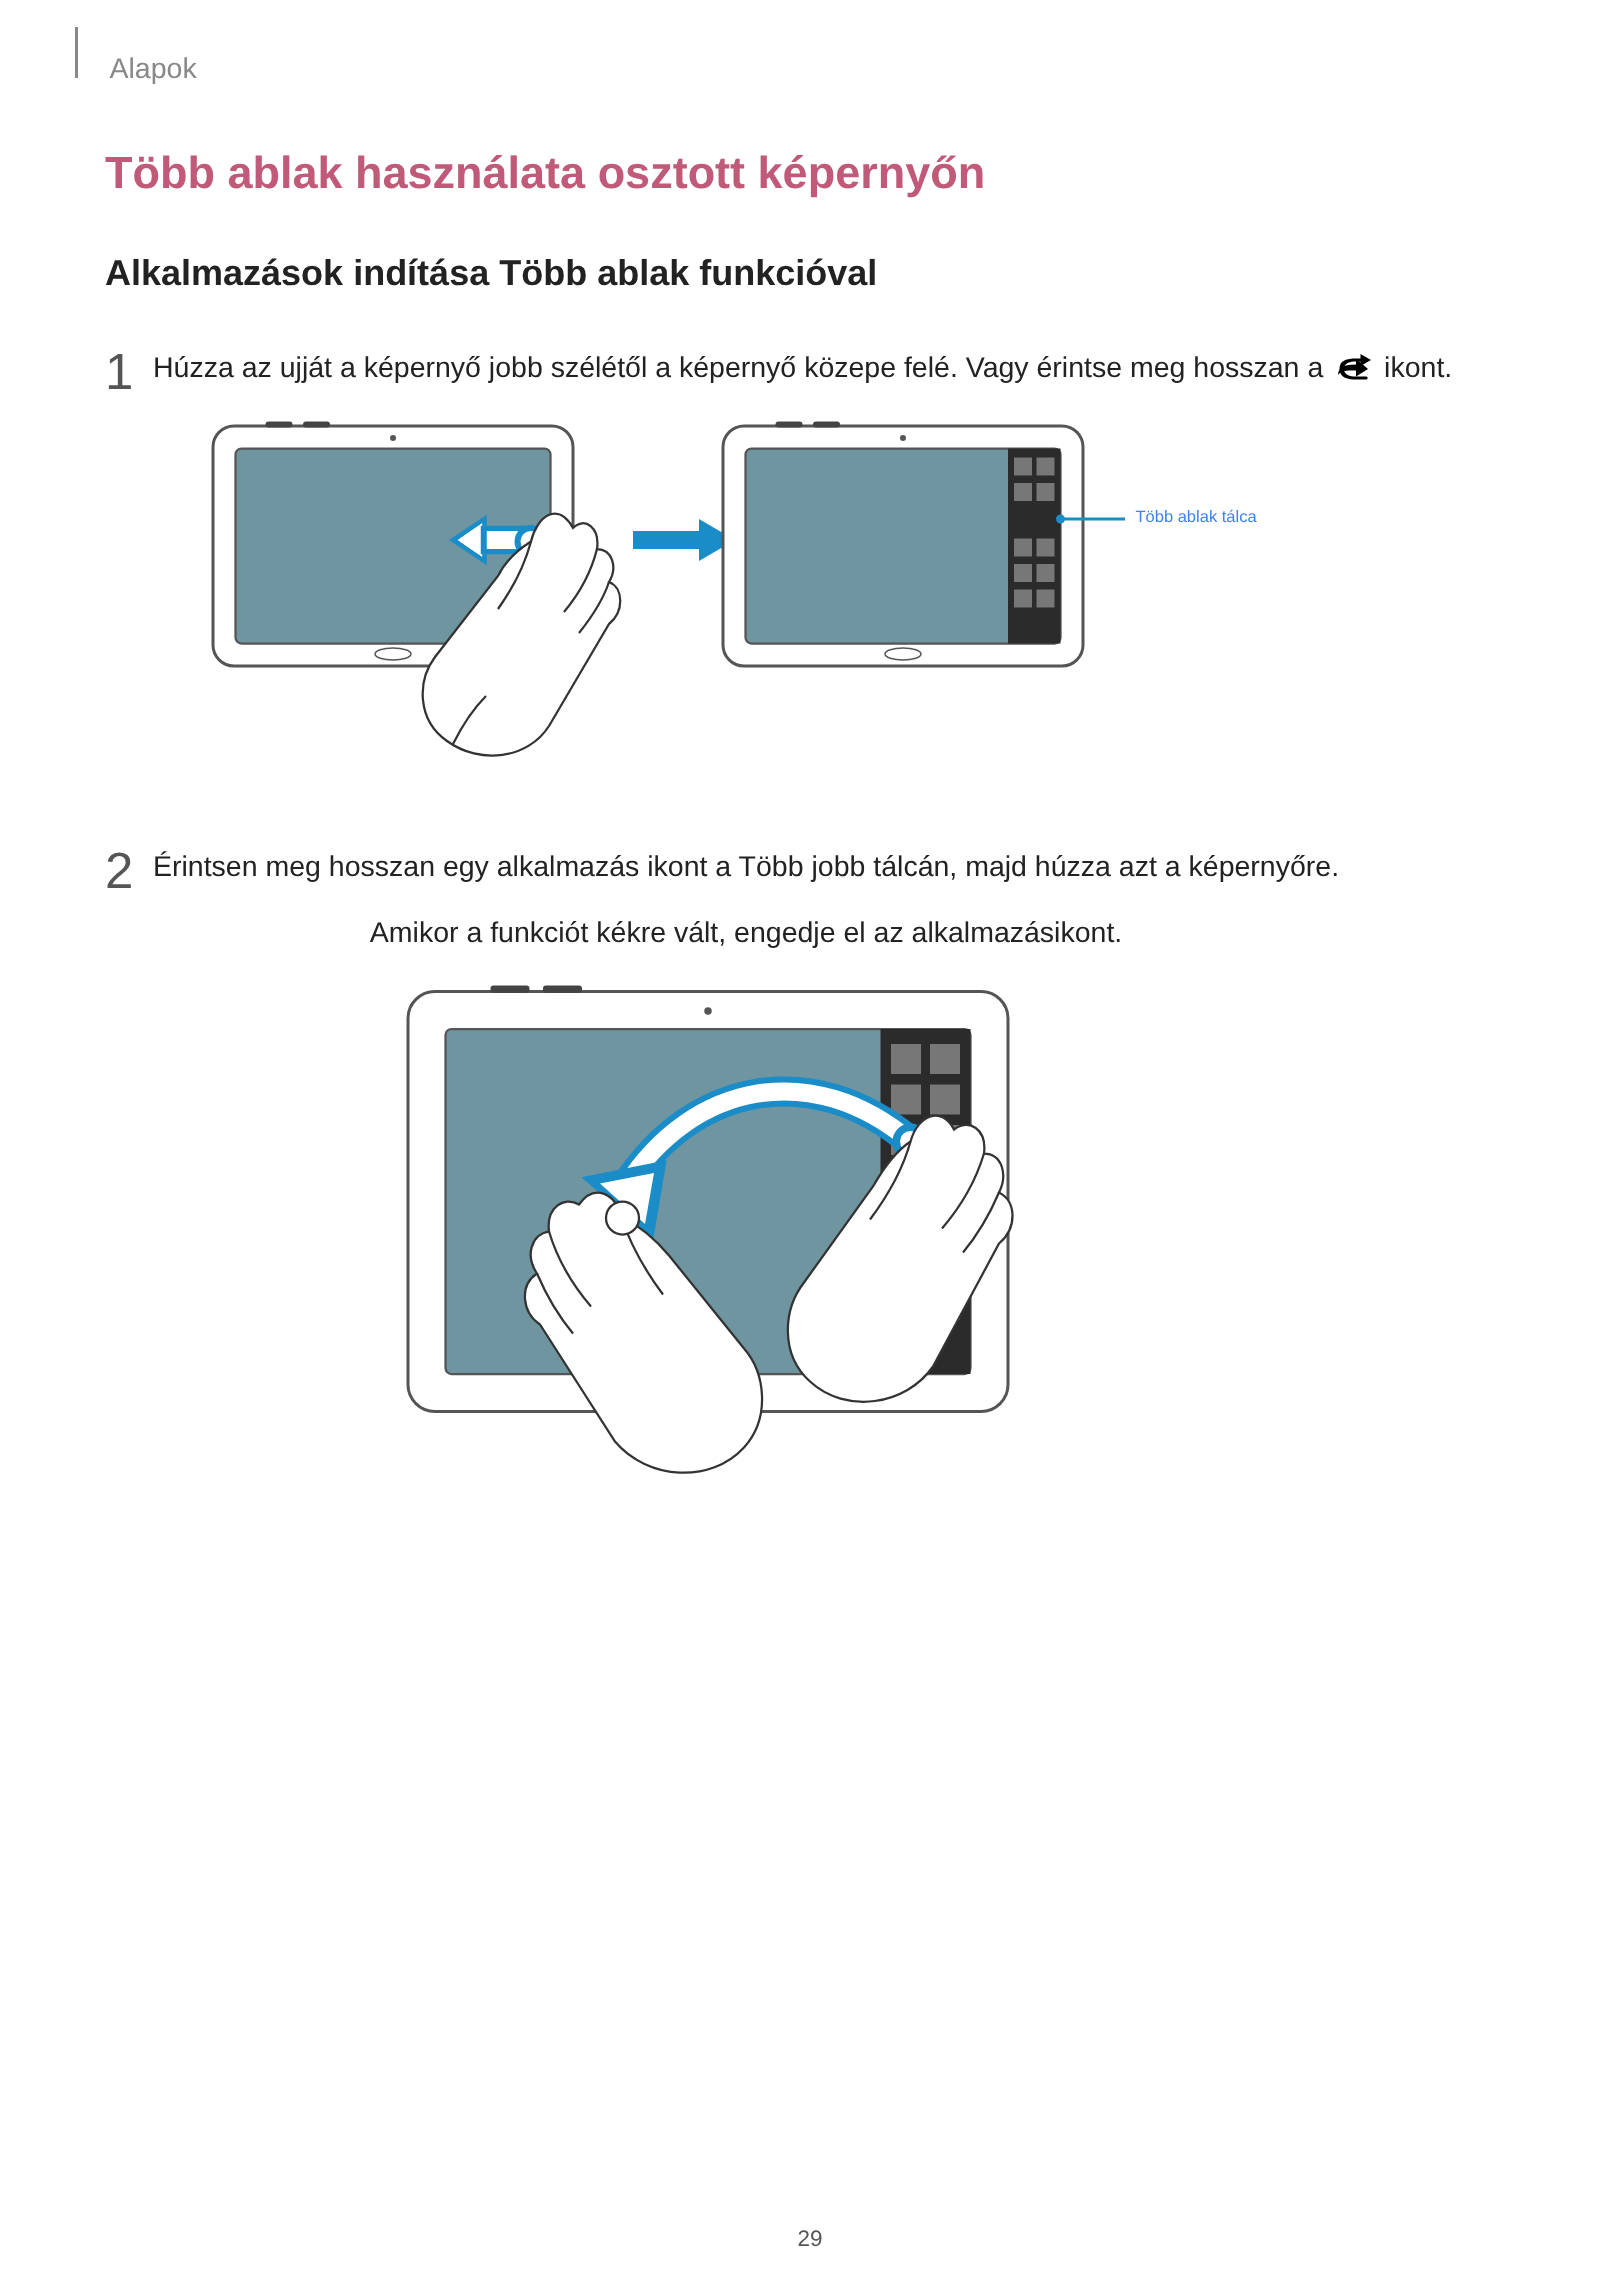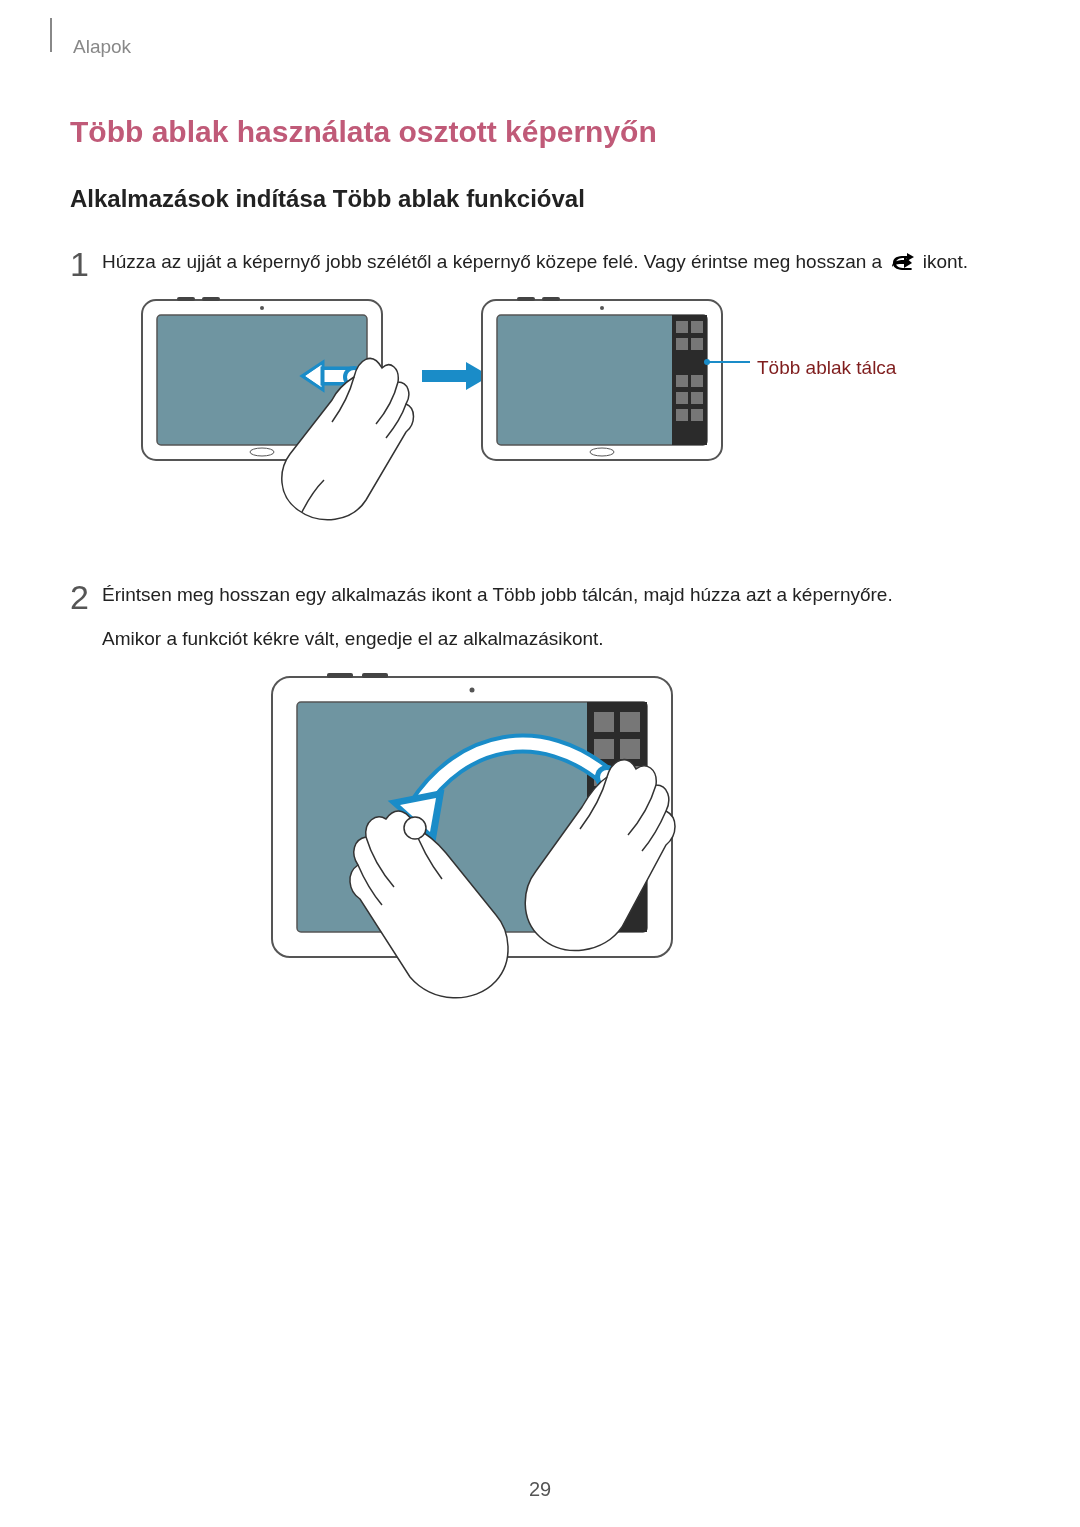--- a/index.html
+++ b/index.html
@@ -7,21 +7,21 @@
     padding: 0;
     font-family: Arial, Helvetica, sans-serif;
     color: #222;
     background: #fff;
     width: 1080px;
     height: 1527px;
     position: relative;
     box-sizing: border-box;
   }
   .page {
-    padding: 40px 70px 0 70px;
+    padding: 24px 70px 0 70px;
     position: relative;
     height: 100%;
     box-sizing: border-box;
   }
   .header-mark {
     position: absolute;
     top: 18px;
     left: 50px;
     height: 34px;
     border-left: 2px solid #888;
@@ -63,40 +63,41 @@
     flex-shrink: 0;
     font-weight: normal;
   }
   .step-body {
     font-size: 19px;
     color: #222;
     line-height: 1.55;
   }
   .step-body p {
     margin: 0 0 14px 0;
+    text-align: center;
   }
   .inline-icon {
     display: inline-block;
     vertical-align: middle;
     margin: 0 2px;
   }
   .figure {
     margin-top: 12px;
   }
   .callout-text {
-    font-size: 19px;
-    color: #7f1d1d;
+    font-size: 11px;
+    color: #3b82f6;
   }
   .page-number {
     position: absolute;
     bottom: 26px;
     left: 0;
     right: 0;
     text-align: center;
-    font-size: 20px;
+    font-size: 15px;
     color: #555;
   }
   svg { display: block; }
 </style>
 </head>
 <body>
 
 <div class="page">
   <div class="header-mark"></div>
   <div class="header-text">Alapok</div>

